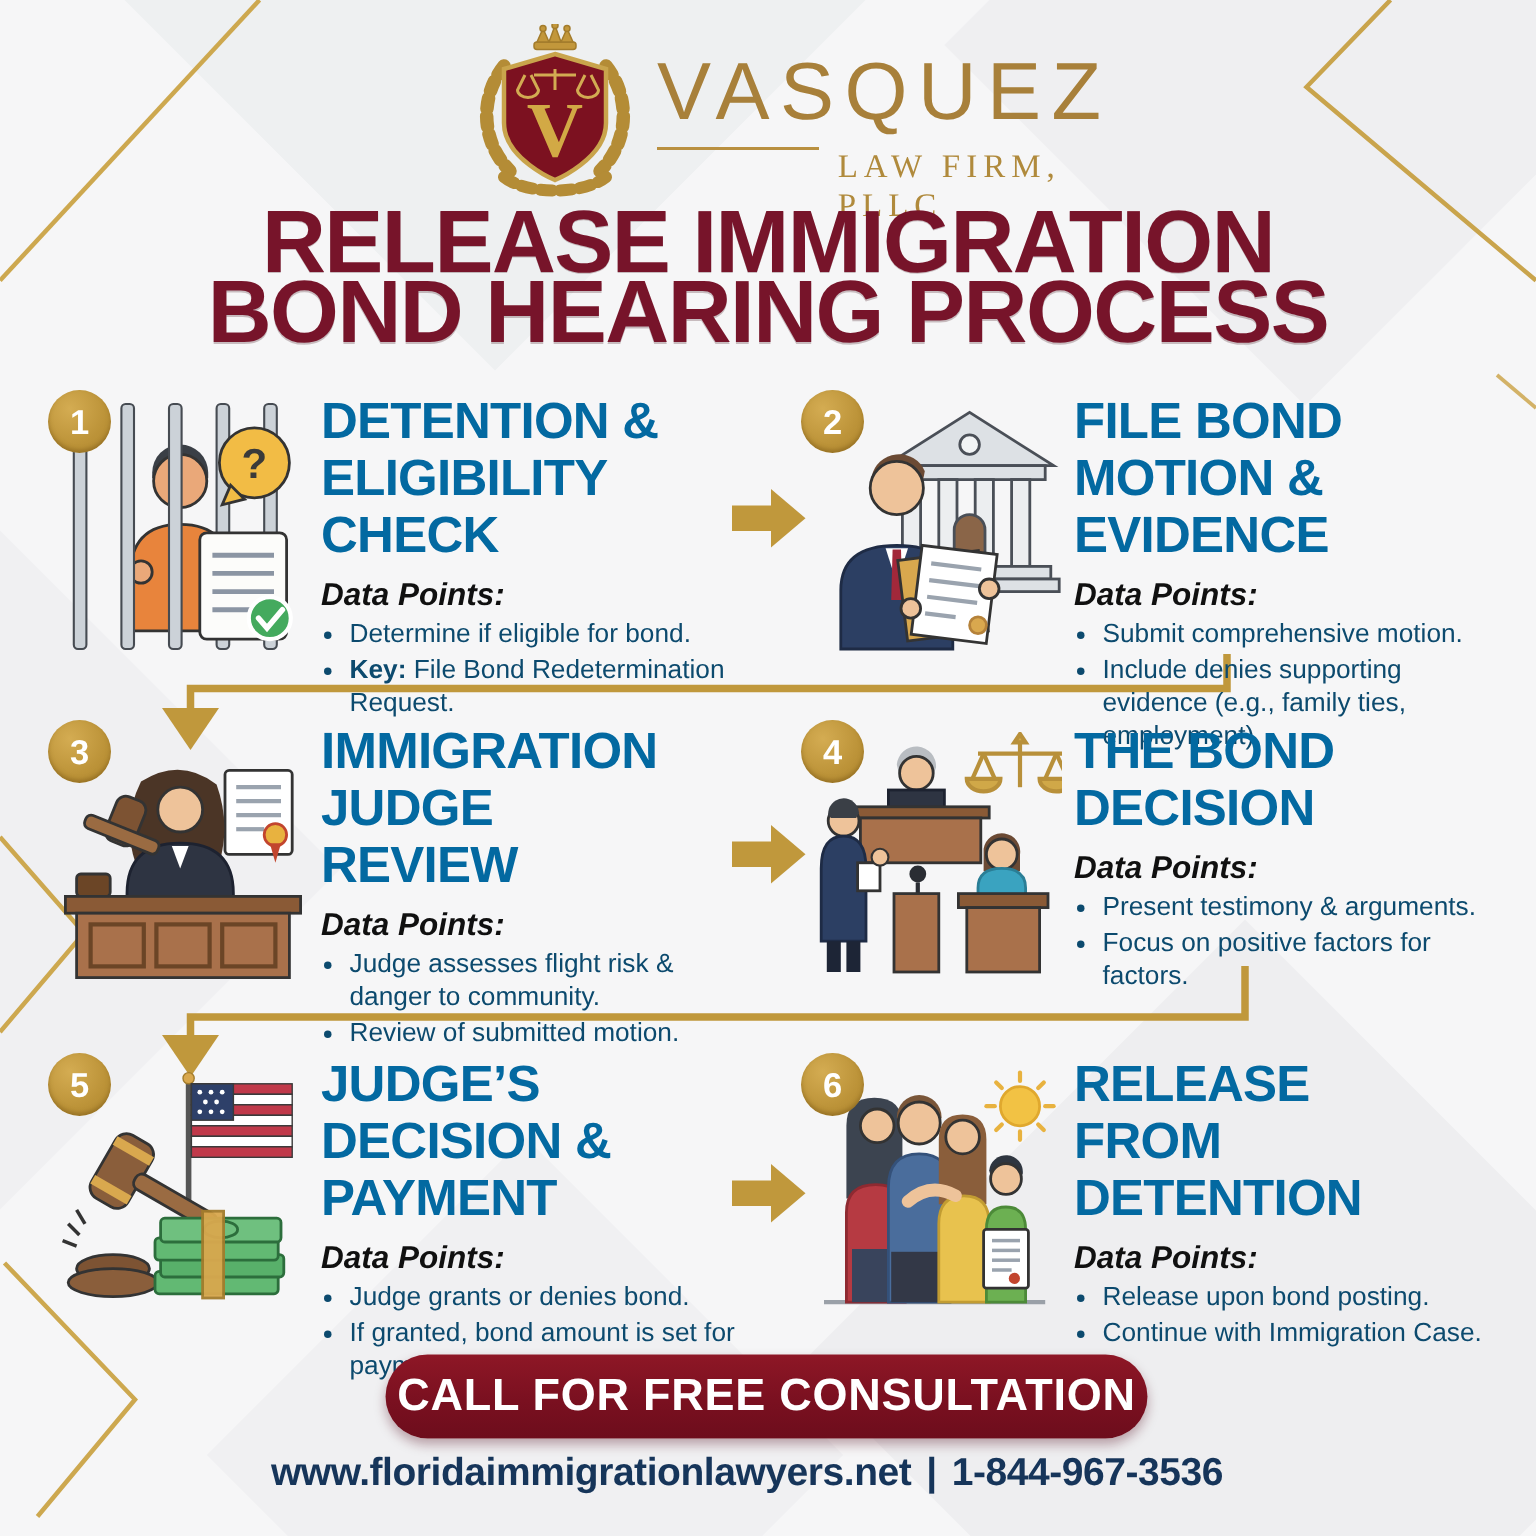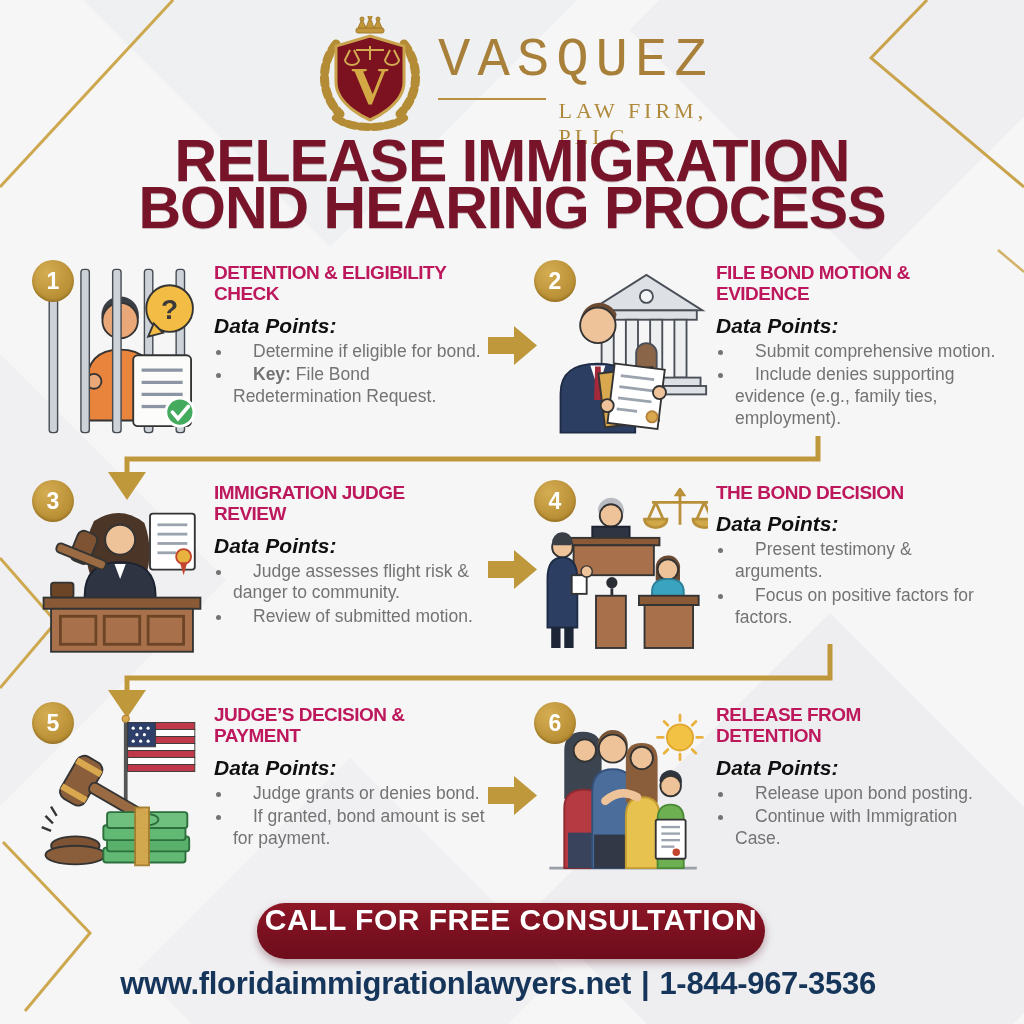--- a/index.html
+++ b/index.html
@@ -9,52 +9,52 @@
   }
   
   .diamond{position:absolute;transform:rotate(45deg);z-index:0;}
   
   .overlay{position:absolute;left:0;top:0;width:1024px;height:1024px;z-index:1;pointer-events:none;}
   .content{position:absolute;left:0;top:0;width:1024px;height:1024px;z-index:2;}
 
   
   .logo{position:absolute;left:306px;top:16px;width:128px;height:118px;}
   .brand{position:absolute;left:438px;top:34px;width:330px;}
-  .brand-name{font-family:Liberation Mono, monospace;font-size:54px;letter-spacing:7px;color:#a8803a;font-weight:400;line-height:1;}
+  .brand-name{font-family:Liberation Sans, sans-serif;font-size:54px;letter-spacing:7px;color:#a8803a;font-weight:400;line-height:1;}
   .brand-sub-row{display:flex;align-items:flex-start;margin-top:10px;}
   .brand-rule{width:118px;height:2px;background:#b99040;margin-right:12px;}
   .brand-sub{font-family:"Liberation Serif",serif;font-size:22px;letter-spacing:4px;color:#b08a3c;}
 
   .main-title{position:absolute;top:138px;left:0;width:1024px;text-align:center;
     color:#77142a;font-weight:700;font-size:59px;line-height:47px;letter-spacing:-1px;
     text-shadow:0 1px 0 rgba(60,10,20,.25);}
 
   
   .step{position:absolute;display:flex;width:486px;}
   .icon-col{position:relative;width:184px;flex:0 0 184px;}
   .icon-col svg{position:absolute;left:8px;top:10px;}
   .badge{position:absolute;left:2px;top:2px;width:42px;height:42px;border-radius:50%;
     background:radial-gradient(circle at 35% 30%,#d4ac52,#b3893218 60%,#b08730),#bd9439;
     background-color:#bd9439;color:#fff;font-size:23px;font-weight:700;
     display:flex;align-items:center;justify-content:center;box-shadow:inset 0 -2px 3px rgba(120,85,20,.5);}
   .step-text{padding-top:4px;}
-  .step-title{font-size:19px;font-weight:700;line-height:1.12;letter-spacing:-.5px;max-width:238px;color:#be185d;}
+  .step-title{font-size:34px;font-weight:700;line-height:1.12;letter-spacing:-.5px;max-width:238px;color:#0369a1;}
   .dp-label{font-size:21px;font-weight:700;margin-top:9px;color:#101010;font-style:italic;}
-  .bullets{margin:3px 0 0;padding-left:19px;width:268px;font-size:17.5px;line-height:1.25;color:#737373;}
+  .bullets{margin:3px 0 0;padding-left:19px;width:268px;font-size:17.5px;line-height:1.25;color:#0c4a6e;}
   .bullets li{margin-bottom:2px;}
-  .bullets b{font-weight:700;margin-left:20px;}
+  .bullets b{font-weight:700;}
 
   
   .cta{position:absolute;left:257px;top:903px;width:508px;height:56px;border-radius:30px;
     background:linear-gradient(180deg,#8e1726 0%,#7a1020 55%,#6d0d1c 100%);
-    display:flex;justify-content:center;
+    display:flex;align-items:center;justify-content:center;
     box-shadow:0 4px 8px rgba(80,10,25,.35);cursor:pointer;}
   .cta span{color:#fff;font-size:30px;font-weight:700;letter-spacing:.5px;}
   .footer{position:absolute;top:966px;left:0;width:996px;text-align:center;
-    color:#16355a;font-size:31px;font-weight:700;letter-spacing:-.3px;}
+    color:#16355a;font-size:26px;font-weight:700;letter-spacing:-.3px;}
   .footer .sep{margin:0 10px;}
 </style>
 </head>
 <body>
 
 <div class="canvas">
 
   <div class="diamond" style="left:120px;top:-260px;width:420px;height:420px;background:#eef0f1;"></div>
   <div class="diamond" style="left:700px;top:-140px;width:340px;height:340px;background:#efeff1;"></div>
   <div class="diamond" style="left:-160px;top:420px;width:320px;height:320px;background:#f0f0f2;"></div>

